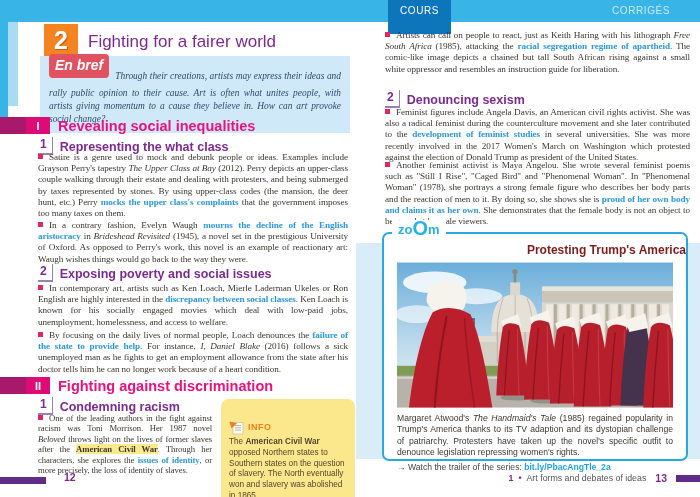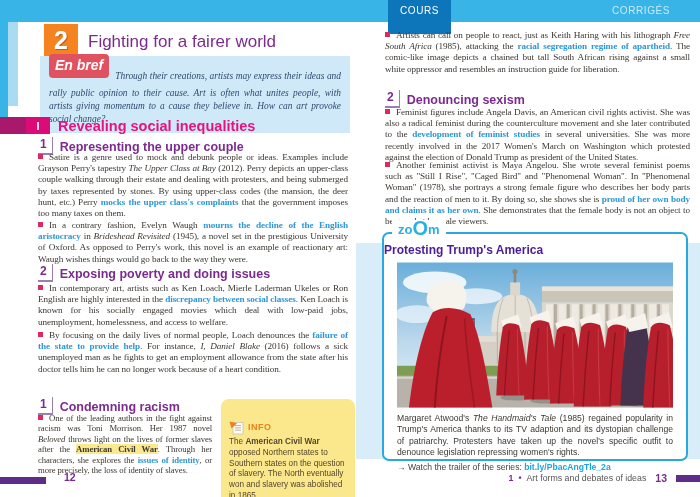--- a/index.html
+++ b/index.html
@@ -60,21 +60,21 @@
   .fr-ch,.fr-sep{color:#7b2b8f;font-weight:bold;}
   .fr-page{color:#7b2b8f;font-weight:bold;font-size:10.5px;margin-left:4px;}
   .fr-bar{width:24px;height:7px;background:#5f2c87;margin-left:4px;}
   
   .bluepanel{position:absolute;left:356px;top:243px;width:344px;height:216px;background:#d9edf9;}
   .zoombox{position:absolute;left:382px;top:232px;width:306px;height:229px;background:#fff;
            border:2px solid #2aa9e1;border-radius:7px;box-sizing:border-box;}
   .zoom-logo{position:absolute;top:-14px;left:8px;background:#fff;padding:0 6px;color:#29b0e4;
              font-weight:bold;font-size:13px;display:flex;align-items:flex-end;line-height:1;}
   .zoom-logo .big-o{font-size:20px;line-height:.8;}
-  .zoom-title{margin-top:9px;text-align:left;color:#4c1d95;font-weight:bold;font-size:12px;}
+  .zoom-title{margin-top:9px;text-align:right;color:#7f1d1d;font-weight:bold;font-size:12px;}
   .photo-wrap{margin:5px auto 0 auto;width:276px;height:146px;overflow:hidden;}
   .zoom-caption{margin:5px 13px 0 13px;font-size:8.6px;line-height:1.32;color:#3c3732;text-align:justify;}
   .zoom-link{margin:4px 13px 0 13px;font-size:8.6px;color:#444;}
   .zoom-link .url{color:#1fa3e0;font-weight:bold;}
 </style>
 </head>
 <body>
 
 <div id="page">
 
@@ -92,32 +92,37 @@
 
   <div class="enbref"><span class="enbref-label">En bref</span><span>Through their creations, artists may express their ideas and rally public opinion to their cause. Art is often what unites people, with artists giving momentum to a cause they believe in. How can art provoke social change?</span></div>
 
   <div class="sechead" style="top:117px;">
     <span class="sec-bar"></span>
     <span class="sec-badge">I</span>
     <span class="sec-title">Revealing social inequalities</span>
   </div>
   <div class="subhead" style="top:137px;">
     <span class="sub-num">1</span>
-    <span class="sub-title">Representing the upper couple</span>
+    <span class="sub-title">Representing the what class</span>
   </div>
   <div class="para" style="left:38px;top:152px;width:310px;"><span class="seg-n">Satire is a genre used to mock and debunk people or ideas. Examples include Grayson Perry's tapestry </span><span class="seg-i">The Upper Class at Bay</span><span class="seg-n"> (2012). Perry depicts an upper-class couple walking through their estate and dealing with protesters, and being submerged by taxes represented by stones. By using upper-class codes (the mansion, the deer hunt, etc.) Perry </span><span class="seg-b">mocks the upper class's complaints</span><span class="seg-n"> that the government imposes too many taxes on them.</span></div>
   <div class="para" style="left:38px;top:220px;width:310px;"><span class="seg-n">In a contrary fashion, Evelyn Waugh </span><span class="seg-b">mourns the decline of the English aristocracy</span><span class="seg-n"> in </span><span class="seg-i">Brideshead Revisited</span><span class="seg-n"> (1945), a novel set in the prestigious University of Oxford. As opposed to Perry's work, this novel is an example of reactionary art: Waugh wishes things would go back to the way they were.</span></div>
 
   <div class="subhead" style="top:264px;">
     <span class="sub-num">2</span>
-    <span class="sub-title">Exposing poverty and doing issues</span>
+    <span class="sub-title">Exposing poverty and social issues</span>
   </div>
   <div class="para" style="left:38px;top:283px;width:310px;"><span class="seg-n">In contemporary art, artists such as Ken Loach, Mierle Laderman Ukeles or Ron English are highly interested in the </span><span class="seg-b">discrepancy between social classes</span><span class="seg-n">. Ken Loach is known for his socially engaged movies which deal with low-paid jobs, unemployment, homelessness, and access to welfare.</span></div>
   <div class="para" style="left:38px;top:330px;width:310px;"><span class="seg-n">By focusing on the daily lives of normal people, Loach denounces the </span><span class="seg-b">failure of the state to provide help</span><span class="seg-n">. For instance, </span><span class="seg-i">I, Daniel Blake</span><span class="seg-n"> (2016) follows a sick unemployed man as he fights to get an employment allowance from the state after his doctor tells him he can no longer work because of a heart condition.</span></div>
 
+  <div class="sechead" style="top:377px;">
+    <span class="sec-bar"></span>
+    <span class="sec-badge">II</span>
+    <span class="sec-title">Fighting against discrimination</span>
+  </div>
   <div class="subhead" style="top:397px;">
     <span class="sub-num">1</span>
     <span class="sub-title">Condemning racism</span>
   </div>
   <div class="para" style="left:38px;top:413px;width:174px;font-size:8.7px;line-height:10.4px;"><span class="seg-n">One of the leading authors in the fight against racism was Toni Morrison. Her 1987 novel </span><span class="seg-i">Beloved</span><span class="seg-n"> throws light on the lives of former slaves after the </span><span class="seg-hl">American Civil War</span><span class="seg-n">. Through her characters, she explores the </span><span class="seg-b">issues of identity</span><span class="seg-n">, or more precisely, the loss of identity of slaves.</span></div>
 
   <div class="infobox">
     <div class="info-head">
       <svg width="15" height="14" viewBox="0 0 15 14">
         <rect x="4" y="1.5" width="10" height="11.5" fill="#fdfbf4" stroke="#c9c2ae" stroke-width="0.8"></rect>

